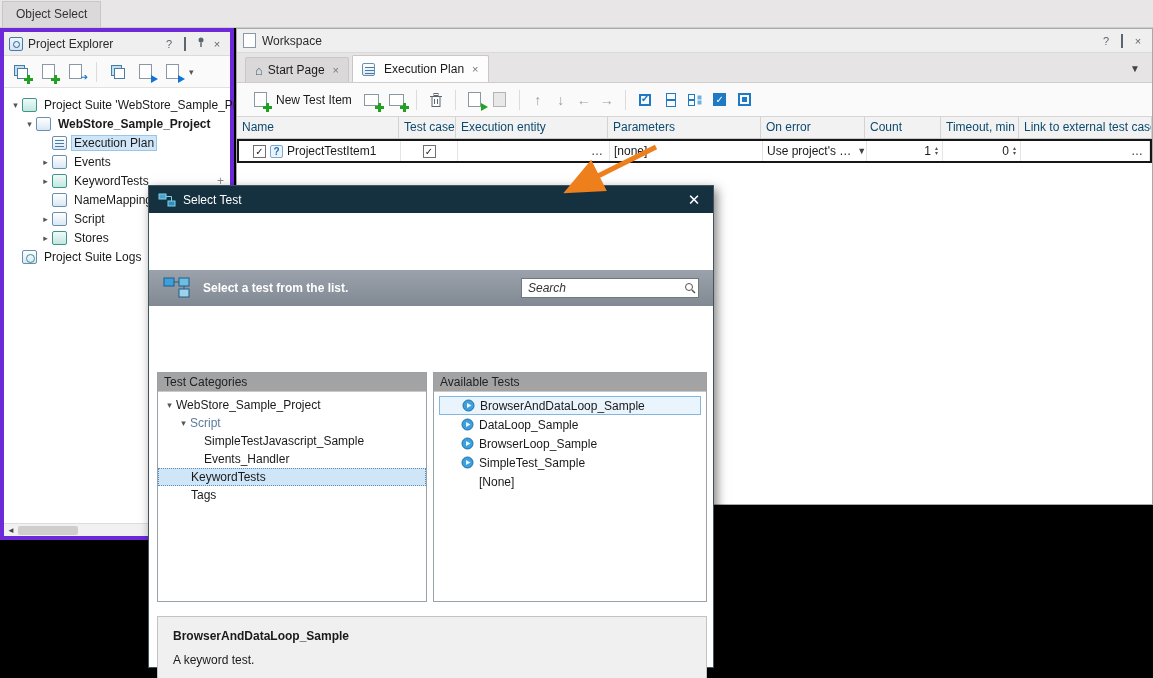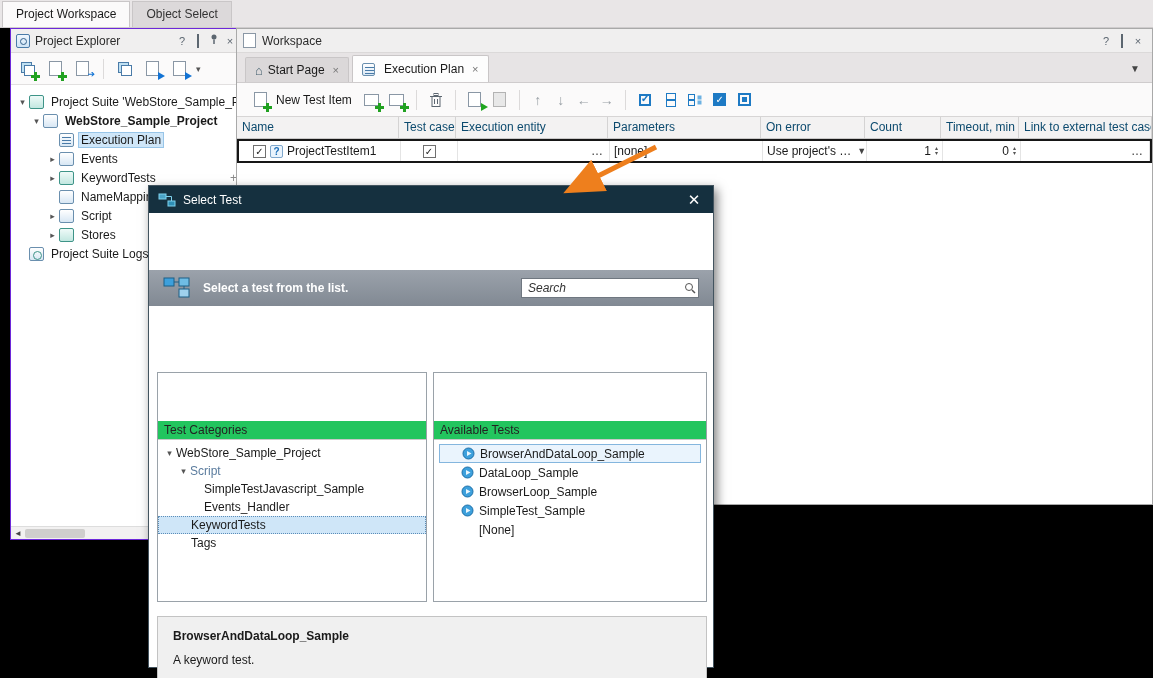--- a/index.html
+++ b/index.html
@@ -8,21 +8,21 @@
             font-family:"Liberation Sans",sans-serif; font-size:12px; color:#1a1a1a; overflow:hidden; }
 
   
   .tabstrip { position:absolute; left:0; top:0; width:1153px; height:28px; background:#e9e6e7;
               border-bottom:1px solid #cfcccd; display:flex; align-items:flex-end; padding-left:2px; }
   .mtab { padding:5px 13px 6px; border:1px solid #c9c6c7; border-bottom:none; margin-right:2px; }
   .mtab.active { background:#fbfafa; }
   .mtab.inactive { background:#dcd9da; color:#333; }
 
   
-  .explorer { position:absolute; left:10px; top:28px; width:234px; height:512px; background:#fff; border:1px solid #6d28d9; }
+  .explorer { position:absolute; left:0; top:28px; width:234px; height:512px; background:#fff; border:4px solid #6d28d9; }
   .panel-header { height:24px; background:#f0efef; border-bottom:1px solid #dbd9d9; display:flex; align-items:center; padding:0 5px; }
   .ph-icon { width:14px; height:14px; border:1px solid #4a7ba8; background:linear-gradient(#eef6fd,#cfe4f5); border-radius:2px; position:relative; flex:0 0 auto; }
   .ph-icon::after { content:""; position:absolute; left:3px; top:3px; width:5px; height:5px; border:1px solid #35618c; border-radius:50%; }
   .panel-title { margin-left:5px; flex:1; color:#2b2b2b; white-space:nowrap; overflow:hidden; }
   .hicon { width:16px; text-align:center; color:#5c6670; font-size:11px; line-height:16px; }
   .restore-box { width:9px; height:8px; border:1px solid #5c6670; margin:4px auto 0; }
 
   .exp-toolbar { height:32px; display:flex; align-items:center; gap:7px; padding:0 7px; background:#fbfafa; border-bottom:1px solid #e2e0e0; }
   .tbi { position:relative; display:flex; align-items:center; justify-content:center; width:20px; height:20px; }
   .docico { width:13px; height:15px; background:#fff; border:1px solid #8a97a5; position:relative; }
@@ -106,21 +106,21 @@
   .dlg-banner { margin-top:9px; height:36px; background:linear-gradient(#9ba2ab,#818993); display:flex; align-items:center; padding:0 14px; flex:0 0 auto; }
   .banner-text { color:#fff; font-weight:bold; margin-left:12px; flex:1; }
   .searchbox { position:relative; width:178px; height:20px; }
   .searchbox input { width:100%; height:100%; border:1px solid #6f7780; padding:0 18px 0 6px; font:12px "Liberation Sans",sans-serif; }
   .searchbox input::placeholder { font-style:italic; color:#333; opacity:1; }
   .mag { position:absolute; right:3px; top:4px; }
   .dlg-body { flex:1; position:relative; }
   .lpanel { position:absolute; border:1px solid #9aa2a9; background:#fff; }
   .cat-panel { left:8px; top:18px; width:270px; height:230px; }
   .avail-panel { left:284px; top:18px; width:274px; height:230px; }
-  .panel-head { height:19px; background:#22c55e; border-bottom:1px solid #c9c9c9; padding:2px 6px; color:#222;margin-top:48px; }
+  .panel-head { height:19px; background:#a3a3a3; border-bottom:1px solid #c9c9c9; padding:2px 6px; color:#222; }
   .plist { padding-top:4px; }
   .crow { height:18px; display:flex; align-items:center; white-space:nowrap; }
   .c0 { padding-left:5px; } .c1 { padding-left:19px; } .c1b { padding-left:33px; } .c2 { padding-left:46px; }
   .crow.sel { background:#cfe6f8; outline:1px dotted #5b8db8; outline-offset:-1px; }
   .scriptcolor { color:#5b7c9e; }
   .arow { height:19px; display:flex; align-items:center; gap:5px; padding-left:22px; margin:0 5px; }
   .arow.sel { background:#eaf4fd; border:1px solid #84b6de; }
   .arow.noicon { padding-left:40px; }
   .desc-box { position:absolute; left:8px; top:262px; width:550px; height:94px; background:#f0f0f0; border:1px solid #c3c3c3; padding:12px 15px; }
   .desc-title { font-weight:bold; margin-bottom:10px; }
@@ -130,21 +130,20 @@
   .btn.ok { border:1px solid #2a7fc1; box-shadow:inset 0 0 0 1px #9cc9ea; }
 
   .arrow-annot { position:absolute; left:548px; top:140px; z-index:30; }
 </style>
 </head>
 <body>
 
 <div class="screen">
 
   <div class="tabstrip">
-    <div class="mtab active">Project Workspace</div>
     <div class="mtab inactive">Object Select</div>
   </div>
 
   <div class="explorer">
     <div class="panel-header">
       <span class="ph-icon"></span>
       <span class="panel-title">Project Explorer</span>
       <span class="hicon">?</span>
       <span class="hicon"><span class="restore-box"></span></span>
       <span class="hicon">

